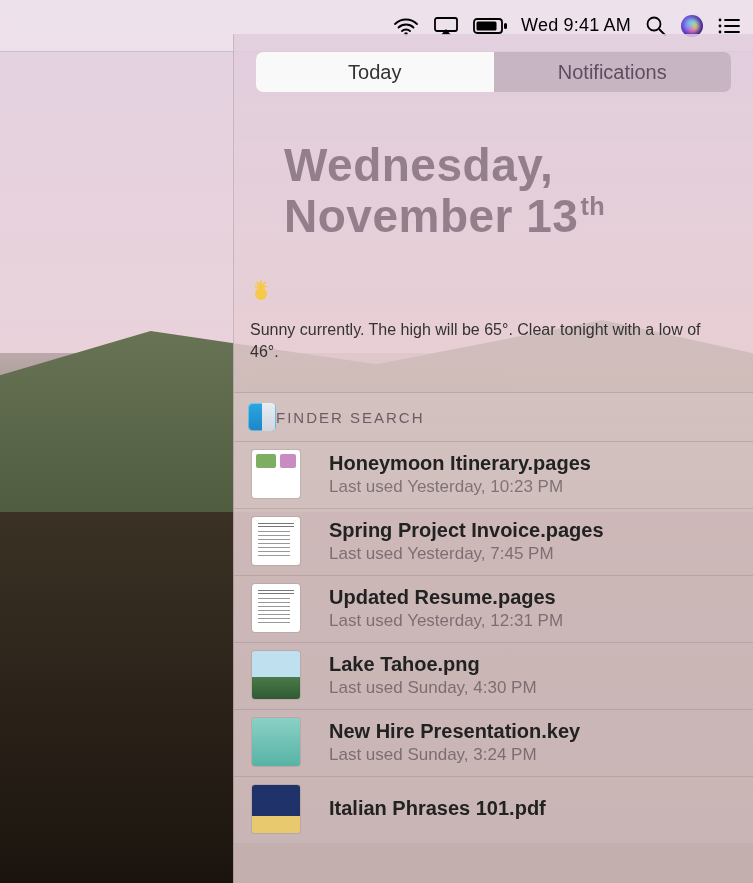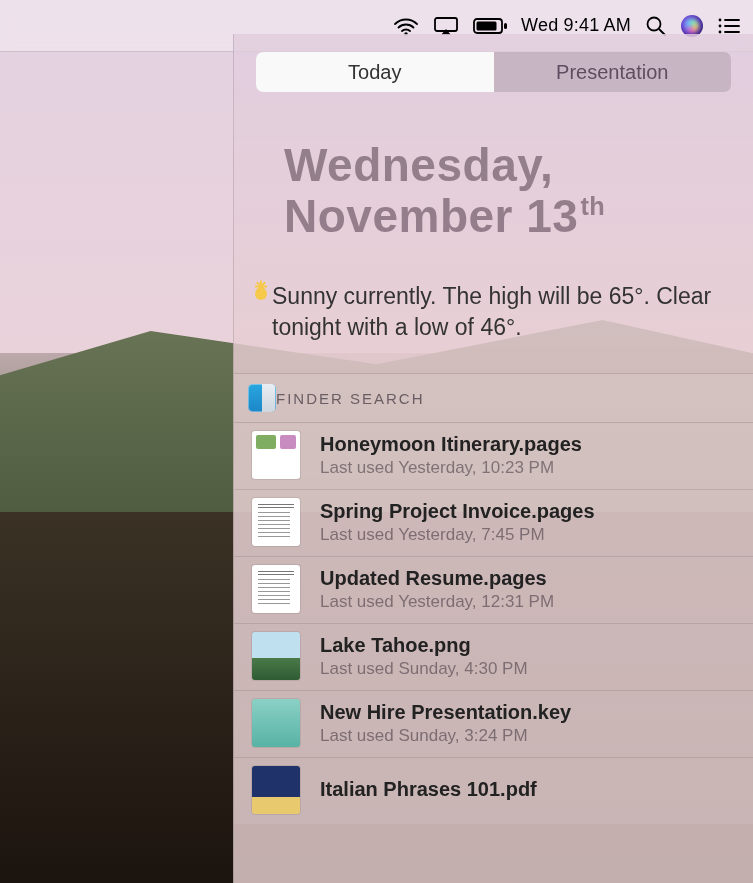--- a/index.html
+++ b/index.html
@@ -71,22 +71,22 @@
   .date-header {
     padding: 40px 30px 10px 50px;
     color: rgba(80,60,75,0.55);
   }
   .date-header .line {
     font-size:46px; font-weight:700; letter-spacing:0.5px; line-height:1.1;
   }
   .date-header sup { font-size:0.55em; vertical-align: super; margin-left:2px; }
 
   .weather-row {
-    display:flex; padding: 30px 24px 30px 16px;
-    font-size:23px; color:#333; line-height:1.35;
+    display:flex; gap:14px; padding: 30px 24px 30px 16px;
+    font-size:16px; color:#333; line-height:1.35;flex-direction:column;
   }
   .sun-icon{
     width:22px; height:22px; margin-top:2px; flex:none;
     position:relative;
   }
   .sun-icon .core{ position:absolute; inset:5px; border-radius:50%; background:#f7c94a;}
   .sun-icon .ray{ position:absolute; left:50%; top:50%; width:2px; height:7px; background:#f7c94a; transform-origin: center -4px; }
 
   
   .widget {
@@ -104,21 +104,21 @@
     box-shadow: inset 0 0 0 1px rgba(255,255,255,0.35);
   }
   .finder-icon::before{content:""; position:absolute; left:50%; top:0; bottom:0; width:45%;
     background: linear-gradient(180deg, #e8edf2, #cfd6dd);}
   .widget-title{
     font-size:15px; letter-spacing:2px; color:rgba(60,50,60,0.7);
   }
 
   .list{ }
   .row{
-    display:flex; align-items:center; gap:20px;
+    display:flex; align-items:center; gap:29px;
     padding:8px 12px 10px 18px;
     border-bottom:1px solid rgba(0,0,0,0.10);
     cursor:pointer;
   }
   .thumb{
     width:48px; height:48px; flex:none; border-radius:3px;
     background:#fff; box-shadow:0 0 0 1px rgba(0,0,0,0.08);
     position:relative; overflow:hidden;
   }
   .thumb.key{ background: linear-gradient(180deg,#8bd0c6,#57b3a5); }
@@ -186,21 +186,21 @@
           <circle cx="3" cy="16" r="1.4" fill="#000" stroke="none"></circle>
           <line x1="8" y1="16" x2="22" y2="16"></line>
         </g>
       </svg>
   </div>
 </div>
 
 <div class="nc">
   <div class="segmented">
     <div class="seg active">Today</div>
-    <div class="seg">Presentation</div>
+    <div class="seg">Notifications</div>
   </div>
 
   <div class="date-header">
     <div class="line">Wednesday,</div>
     <div class="line">
       <span>November 13</span><sup>th</sup>
     </div>
   </div>
 
   <div class="weather-row">

